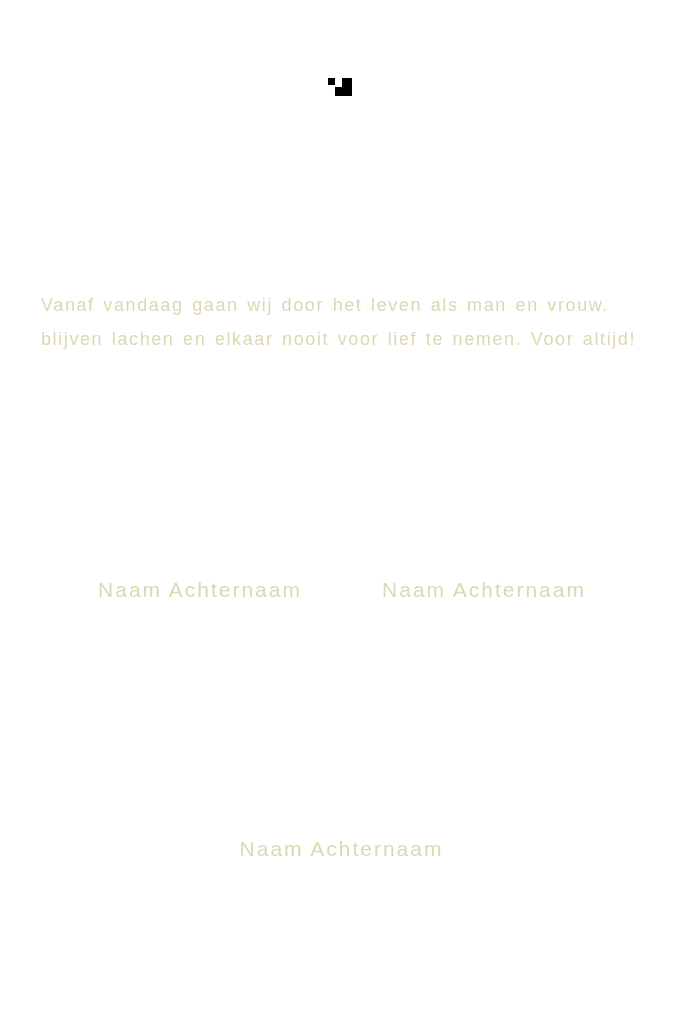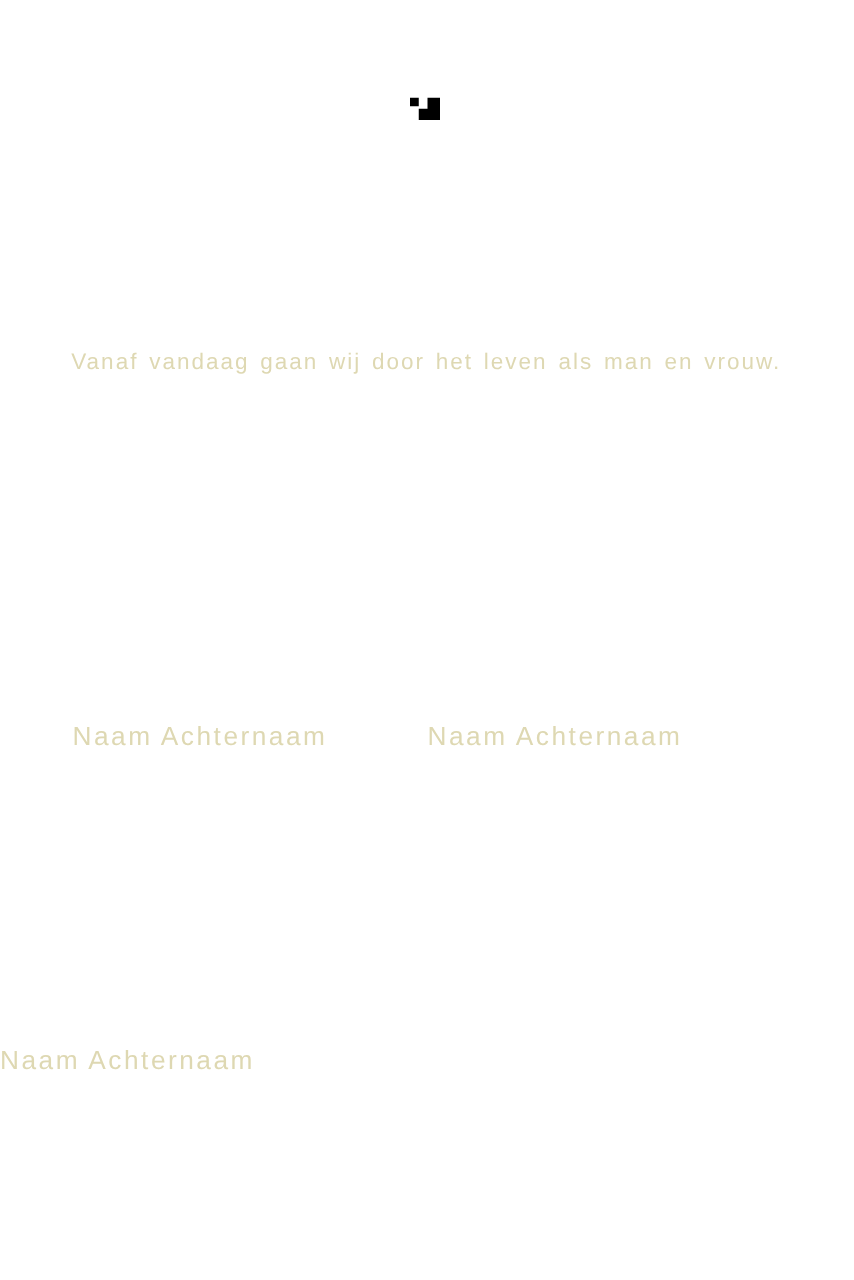--- a/index.html
+++ b/index.html
@@ -14,43 +14,43 @@
     overflow: hidden;
   }
   .logo {
     position: absolute;
     left: 328px; top: 78px;
     width: 24px; height: 18px;
     color: var(--logo, #000000);
   }
   .vow {
     position: absolute;
-    left: 41px; top: 272px;
+    left: 41px; top: 288px;
     width: 600px;
-    text-align: center;
+    text-align: left;
     color: var(--accent-text, #ded8b2);
     font-size: 18px;
     font-weight: 300;
     line-height: 34px;
     letter-spacing: 1.6px;
     word-spacing: 2px;
   }
   .names-row {
     position: absolute;
     left: 58px; top: 576px;
     width: 568px;
     display: flex;
   }
   .names-row .name { flex: 1 1 50%; }
   .name {
     color: var(--accent-text, #ded8b2);
     font-size: 21px;
     font-weight: 300;
     letter-spacing: 2px;
-    text-align: left;
+    text-align: center;
     line-height: 28px;
   }
   .bottom-name {
     position: absolute;
     left: 0; top: 835px;
     width: 683px;
   }
 </style>
 </head>
 <body>
@@ -58,20 +58,21 @@
 <div class="card">
 
   <svg class="logo" viewBox="0 0 24 18" xmlns="http://www.w3.org/2000/svg" aria-hidden="true">
     <rect x="0" y="0" width="7" height="7" fill="currentColor"></rect>
     <rect x="14" y="0" width="10" height="10" fill="currentColor"></rect>
     <rect x="7" y="9" width="17" height="9" fill="currentColor"></rect>
   </svg>
 
   <div class="vow">
     <div>Vanaf vandaag gaan wij door het leven als man en vrouw.</div>
+    <div>blijven lachen en elkaar nooit voor lief te nemen. Voor altijd!</div>
   </div>
 
   <div class="names-row">
     <div class="name">Naam Achternaam</div>
     <div class="name">Naam Achternaam</div>
   </div>
 
   <div class="name bottom-name">Naam Achternaam</div>
 
 </div>

